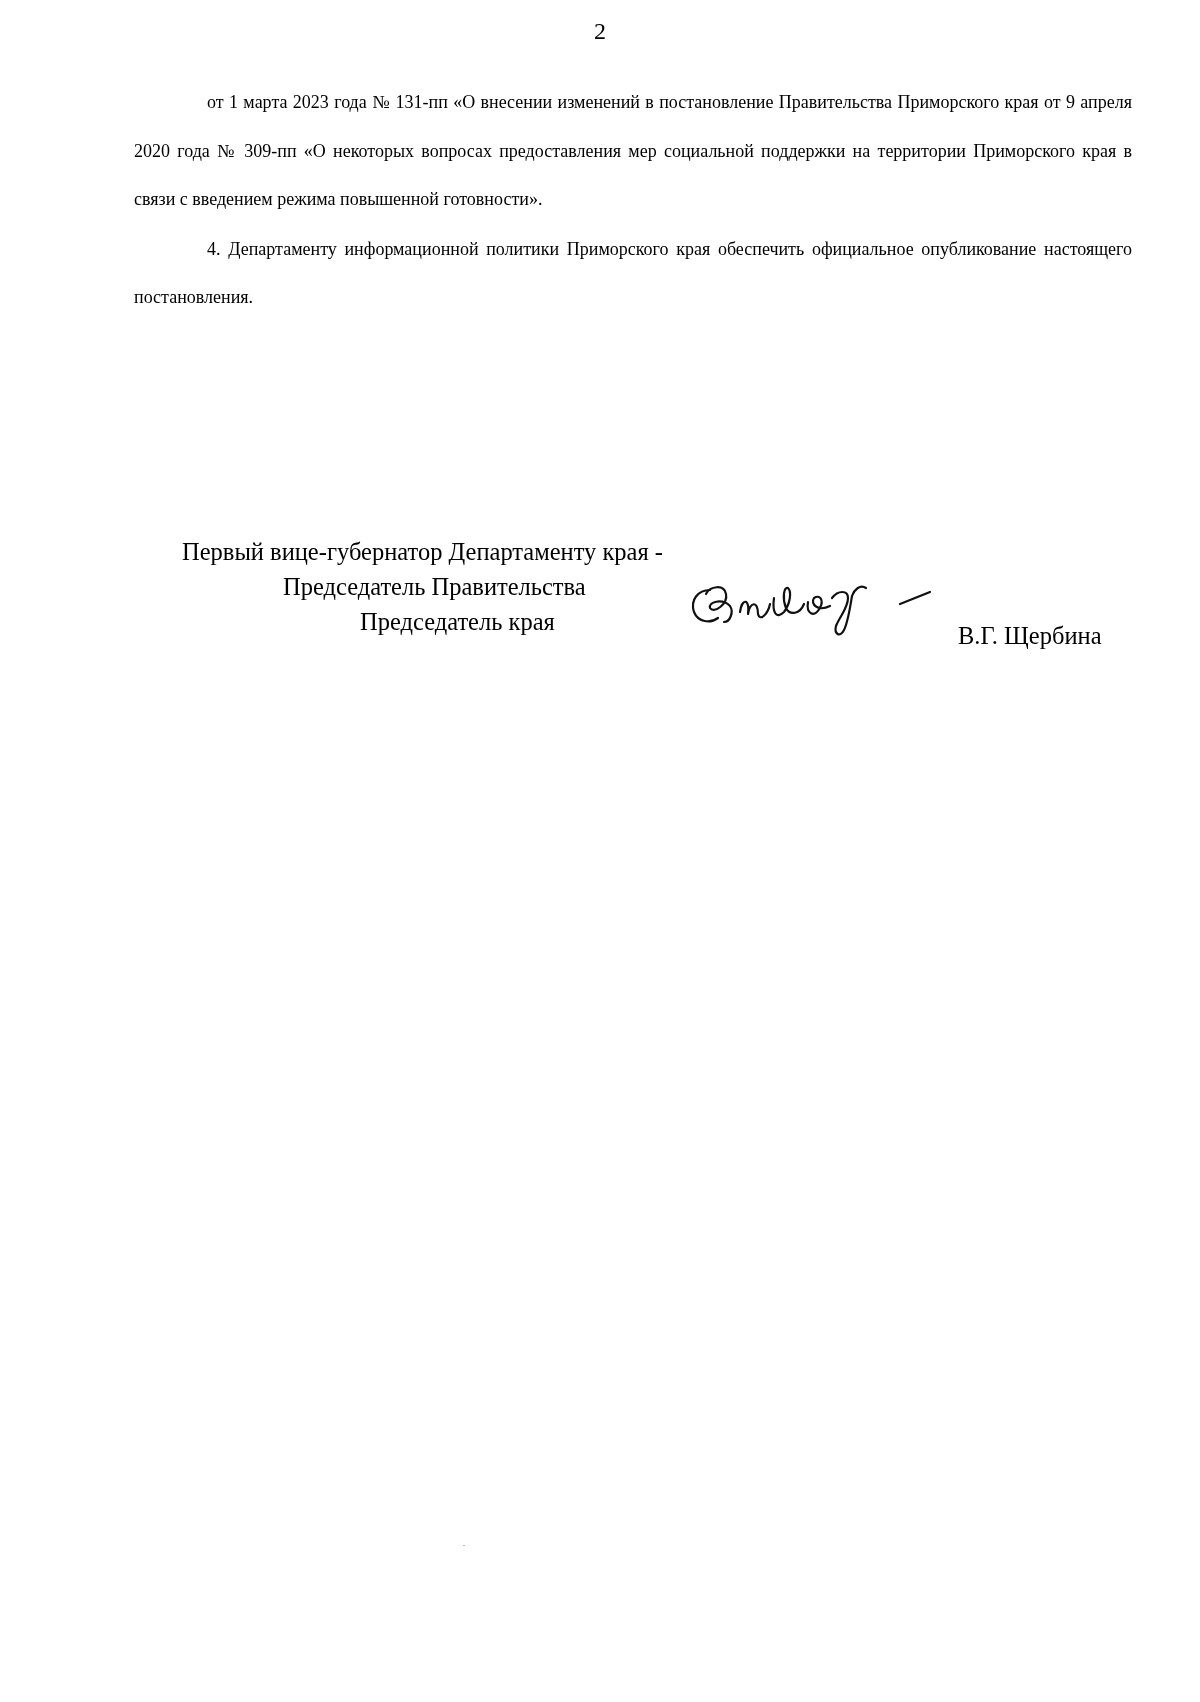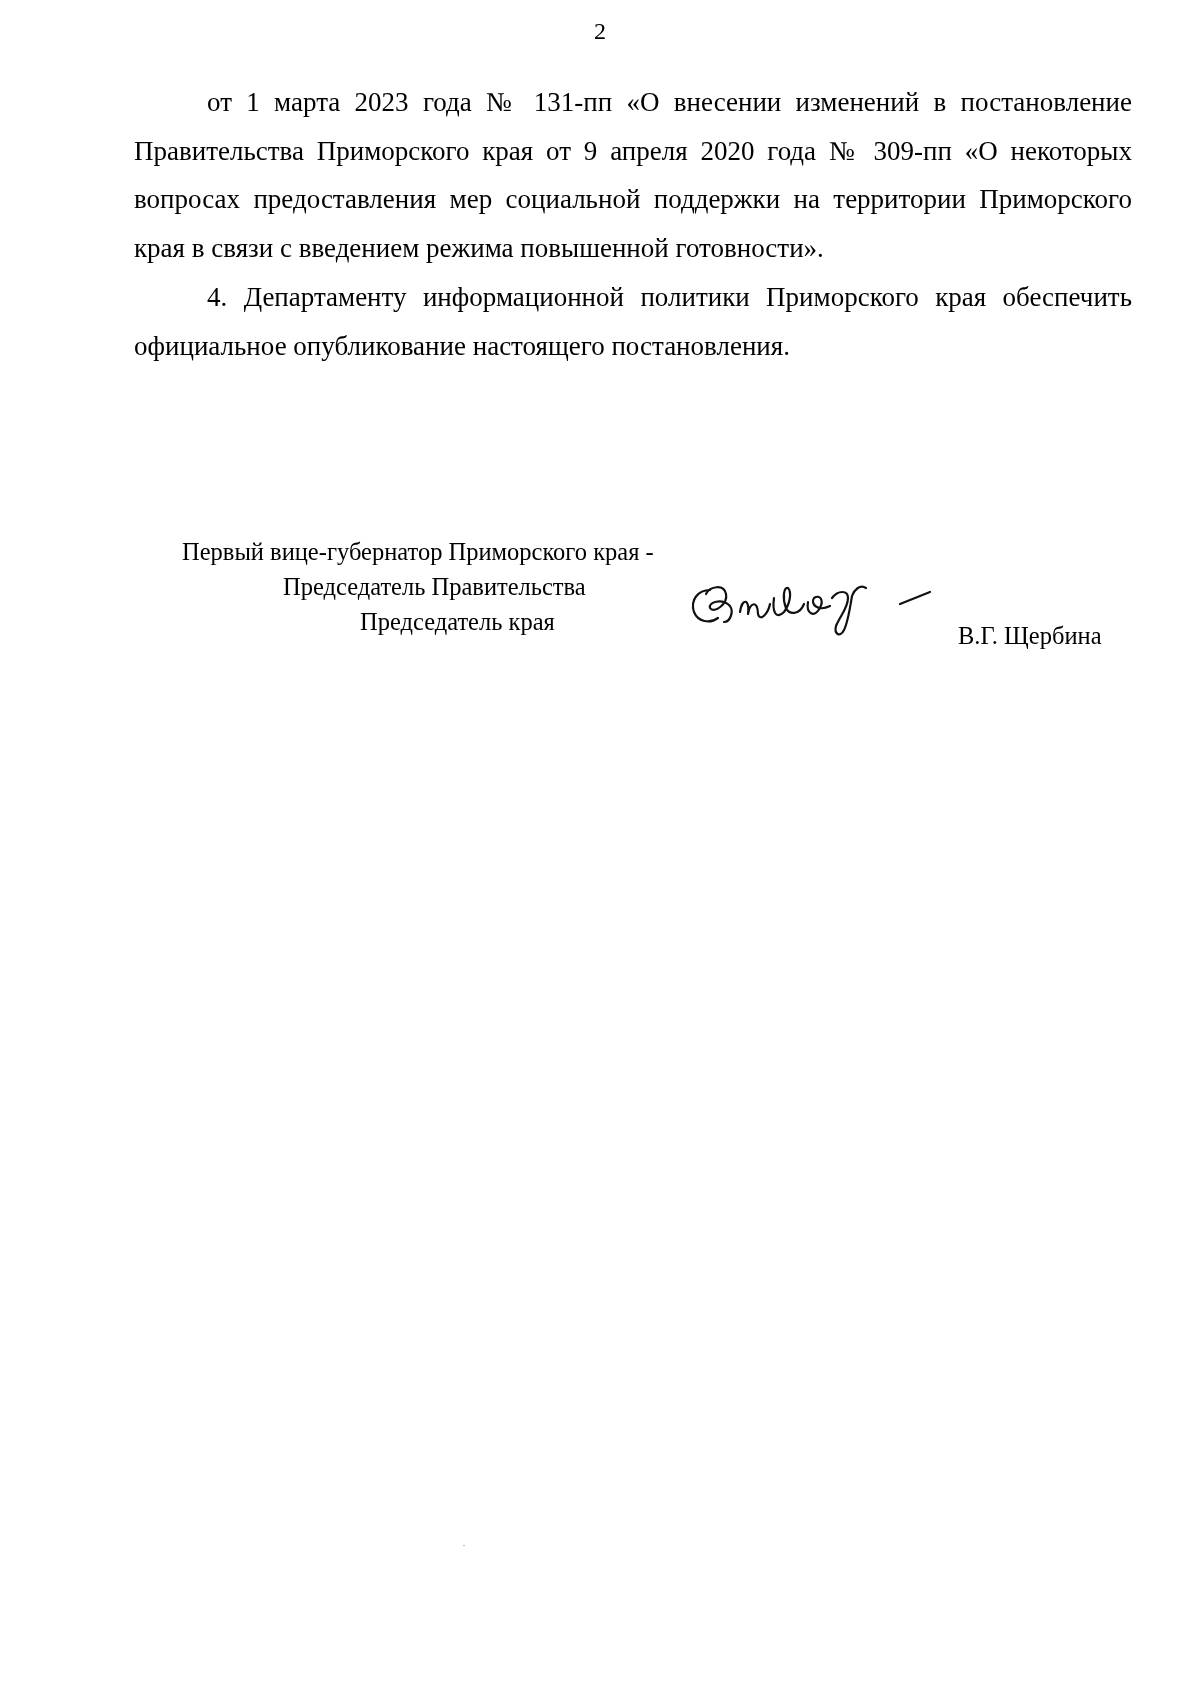--- a/index.html
+++ b/index.html
@@ -1,19 +1,19 @@
 <!DOCTYPE html>
 <html><head>
 <meta charset="utf-8">
 <style>
   html, body { margin: 0; padding: 0; background: #ffffff; }
   body { width: 1200px; height: 1702px; position: relative; overflow: hidden;
          font-family: "Liberation Serif", "DejaVu Serif", serif; color: #000; }
   .page-number { position: absolute; top: 18px; left: 0; width: 1200px; text-align: center; font-size: 24px; }
-  .body-text { position: absolute; left: 134px; width: 998px; top: 78px; font-size: 27px; line-height: 48.5px; }
+  .body-text { position: absolute; left: 134px; width: 998px; top: 78px; font-size: 18px; line-height: 48.5px; }
   .body-text p { margin: 0; text-align: justify; text-align-last: auto; }
   .p1 { text-indent: 73px; }
   .p2 { text-indent: 73px; margin-top: 1px !important; }
   .sig-block { position: absolute; top: 538px; left: 0; width: 1200px; font-size: 24.5px; }
   .sig-title1 { position: absolute; left: 182px; top: 0; white-space: nowrap; }
   .sig-title2 { position: absolute; left: 283px; top: 35px; white-space: nowrap; }
   .sig-title3 { position: absolute; left: 360px; top: 70px; white-space: nowrap; }
   .sig-name { position: absolute; left: 958px; top: 84px; white-space: nowrap; }
   .signature { position: absolute; left: 680px; top: 30px; width: 280px; height: 80px; }
   .dot { position: absolute; left: 463px; top: 1545px; width: 2px; height: 1px; background: #bbb; }
@@ -22,21 +22,21 @@
 <body>
 
 <div class="page-number">2</div>
 
 <div class="body-text">
   <p class="p1">от 1 марта 2023 года № 131-пп  «О внесении изменений в постановление Правительства Приморского края от 9 апреля 2020 года № 309-пп «О некоторых вопросах предоставления мер социальной  поддержки на территории Приморского края в связи с введением режима повышенной готовности».</p>
   <p class="p2">4. Департаменту информационной политики Приморского края обеспечить официальное опубликование настоящего постановления.</p>
 </div>
 
 <div class="sig-block">
-  <div class="sig-title1">Первый вице-губернатор Приморского края -</div>
+  <div class="sig-title1">Первый вице-губернатор Департаменту края -</div>
   <div class="sig-title2">Председатель Правительства</div>
   <div class="sig-title3">Председатель края</div>
 
   <svg class="signature" viewBox="0 0 280 80">
     <g fill="none" stroke="#111" stroke-width="2.2" stroke-linecap="round" stroke-linejoin="round">
       <path d="M30,22 C18,22 10,32 14,44 C18,54 30,56 38,50"></path>
       <path d="M26,26 C30,18 44,16 46,26 C48,36 34,46 30,40 C28,34 42,30 50,38 C54,44 50,54 44,54"></path>
       <path d="M60,44 C62,30 70,30 68,46 C70,34 78,32 78,46 C80,54 88,46 90,36"></path>
       <path d="M94,30 C92,44 96,52 104,44 C110,36 112,24 108,20 C104,18 102,30 106,40 C110,48 120,46 124,36"></path>
       <path d="M128,34 C126,46 134,50 140,40 C144,32 140,26 134,30 C130,36 138,44 150,38"></path>

